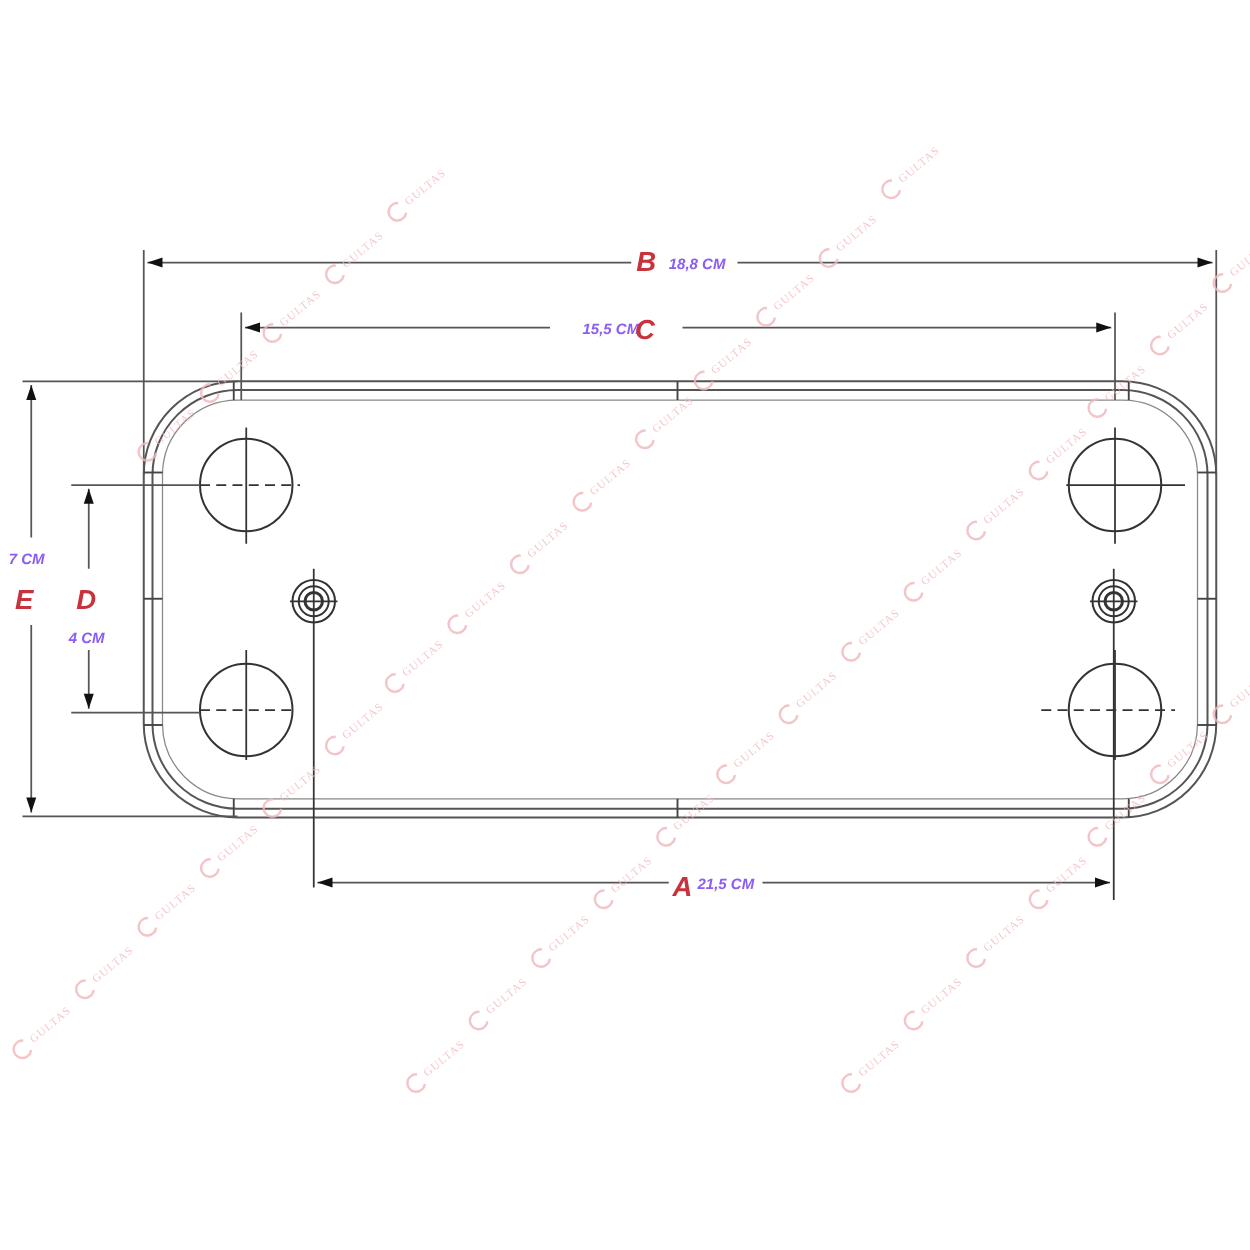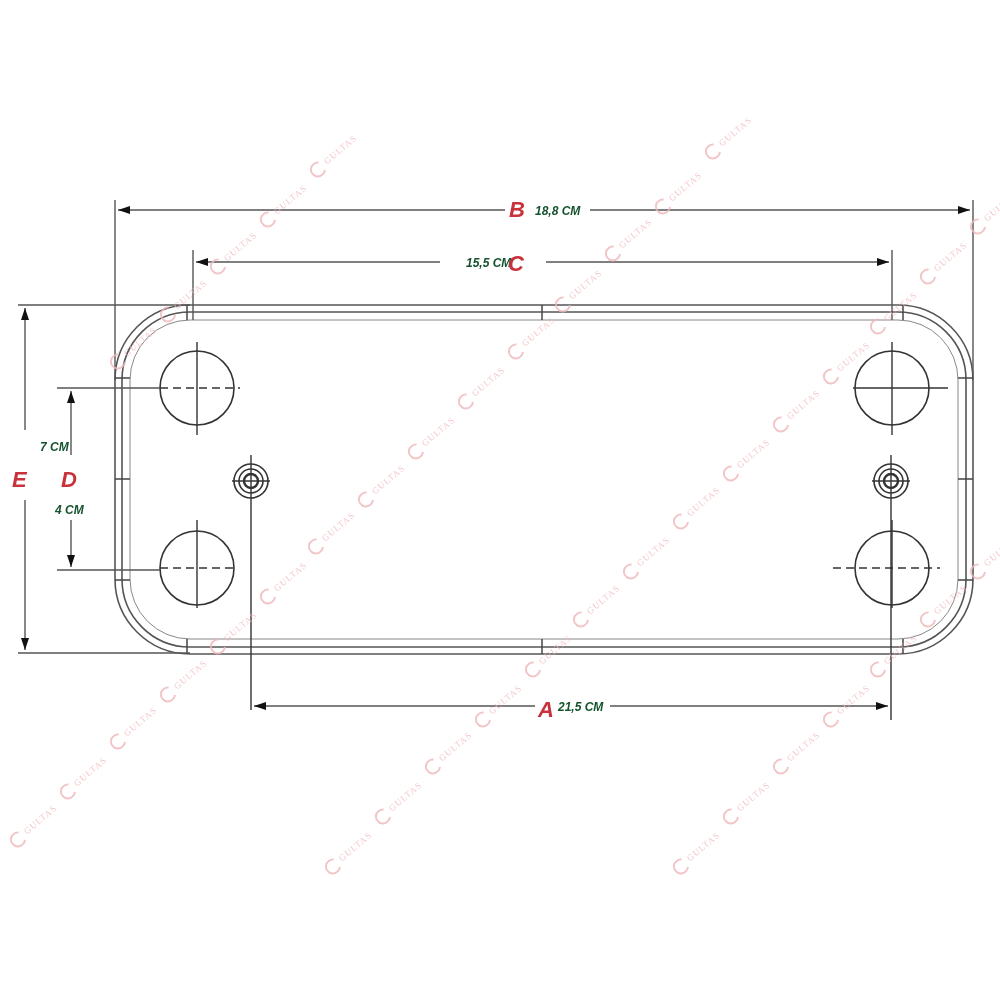--- a/index.html
+++ b/index.html
@@ -2,21 +2,21 @@
 <html><head>
   <meta charset="utf-8">
   <style>
     html, body { margin: 0; padding: 0; background: #ffffff; }
     body { width: 1000px; height: 1000px; position: relative; overflow: hidden;
            font-family: "Liberation Sans", sans-serif; }
     #drawing { position: absolute; left: 0; top: 0; width: 1000px; height: 1000px; }
     .label { position: absolute; font-style: italic; font-weight: bold; white-space: nowrap;
              font-family: "Liberation Sans", sans-serif; }
     .letter { color: #c8323c; font-size: 22px; }
-    .dim { color: #14532d; font-size: 12px; }
+    .dim { color: #8b5cf6; font-size: 12px; }
     .wm { position: absolute; color: #f0b8bc; font-size: 9px; font-family: "Liberation Serif", serif;
           transform: rotate(-40deg); letter-spacing: 1px; opacity: .8; white-space: nowrap; }
     .wm .ring { display:inline-block; width:12px; height:12px; border:2px solid #f0b8bc; border-radius:50%;
                 border-right-color: transparent; vertical-align: middle; margin-right:2px; }
   </style>
 </head>
 <body>
 
 <svg id="drawing" viewBox="0 0 1000 1000" xmlns="http://www.w3.org/2000/svg">
   <g fill="none" stroke="#555" stroke-width="1.6">
@@ -116,21 +116,21 @@
 
 <span class="label letter" style="left:509px; top:197px;">B</span>
 <span class="label dim" style="left:535px; top:204px;">18,8 CM</span>
 
 <span class="label dim" style="left:450px; top:256px;margin-left:16px;">15,5 CM</span>
 <span class="label letter" style="left:508px; top:251px;">C</span>
 
 <span class="label letter" style="left:538px; top:697px;">A</span>
 <span class="label dim" style="left:558px; top:700px;">21,5 CM</span>
 
-<span class="label dim" style="left:7px; top:440px;margin-left:33px;">7 CM</span>
+<span class="label dim" style="left:7px; top:440px;">7 CM</span>
 <span class="label letter" style="left:12px; top:467px;">E</span>
 
 <span class="label letter" style="left:61px; top:467px;">D</span>
 <span class="label dim" style="left:55px; top:503px;">4 CM</span>
 
 <div>
   <span class="wm" style="left:305px;top:148px;"><span class="ring"></span><span>GULTAS</span></span>
   <span class="wm" style="left:700px;top:130px;"><span class="ring"></span><span>GULTAS</span></span>
   <span class="wm" style="left:255px;top:198px;"><span class="ring"></span><span>GULTAS</span></span>
   <span class="wm" style="left:650px;top:185px;"><span class="ring"></span><span>GULTAS</span></span>

